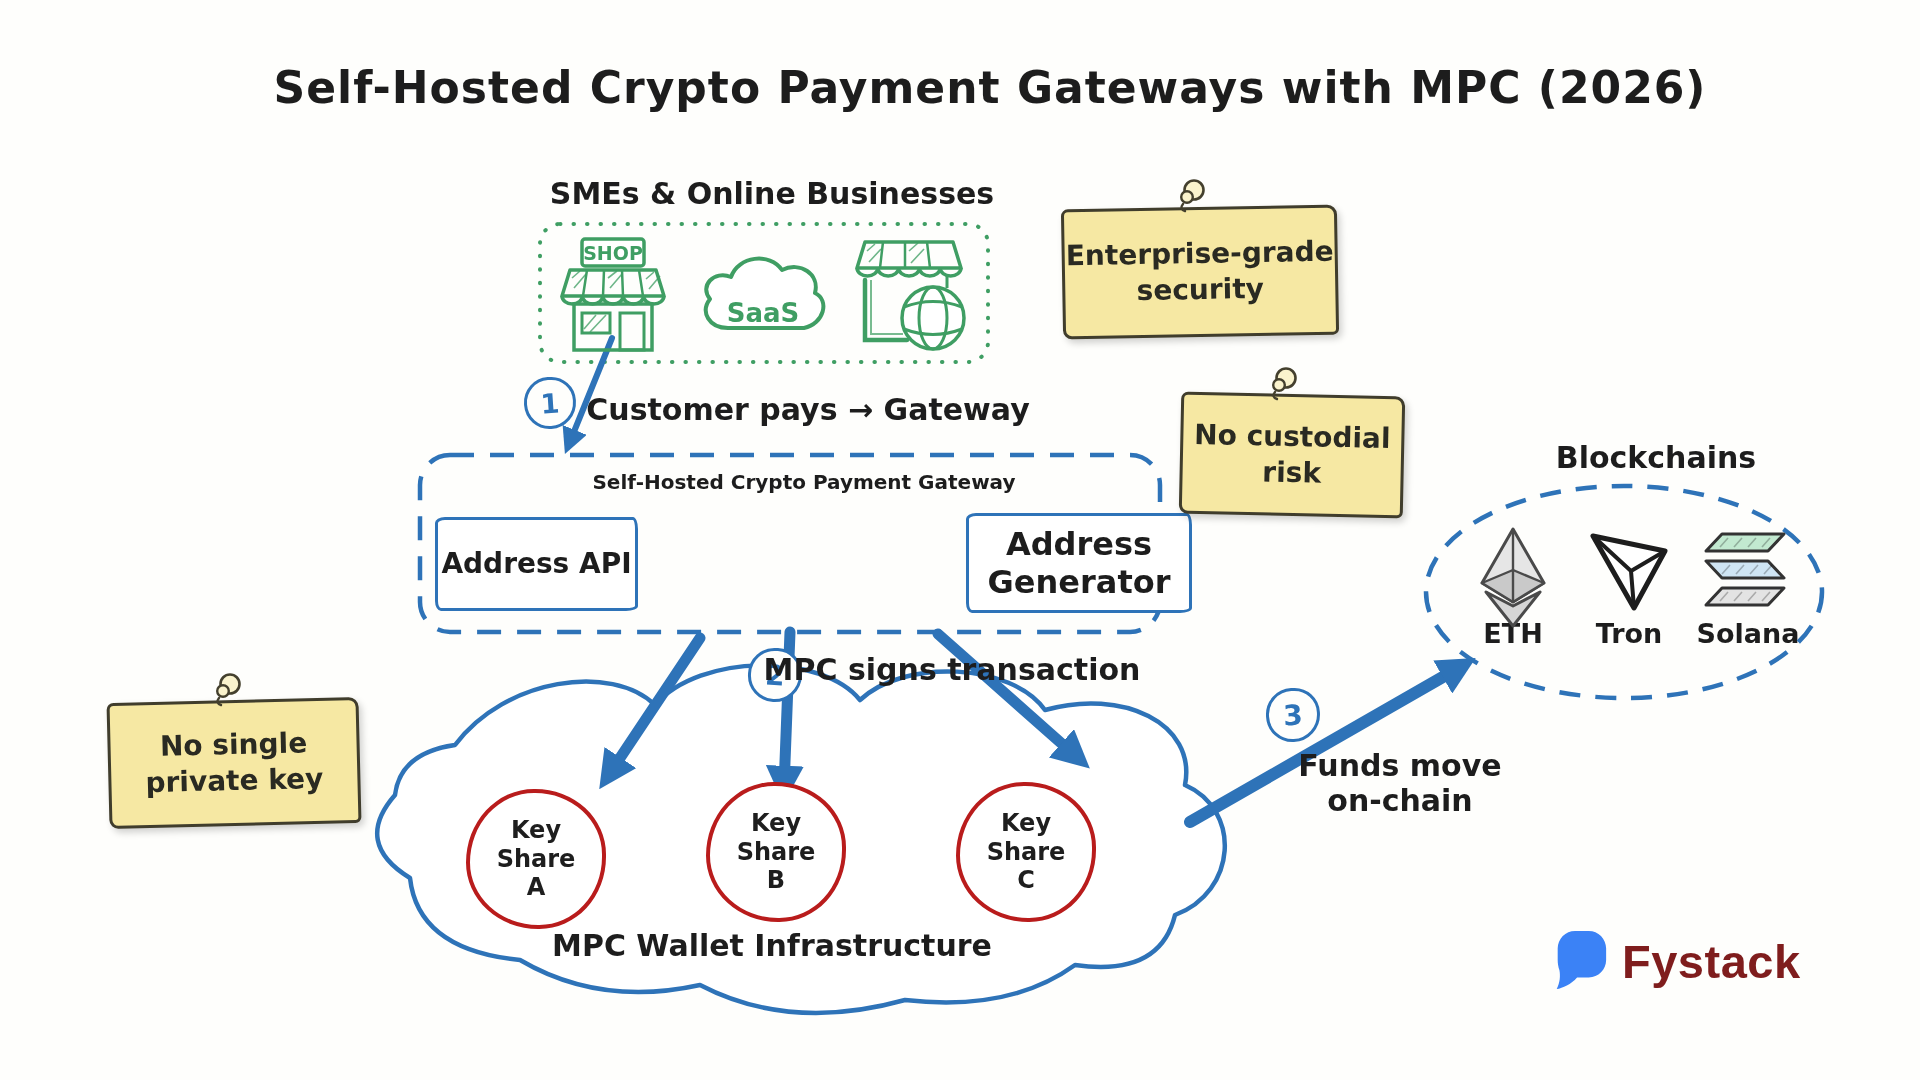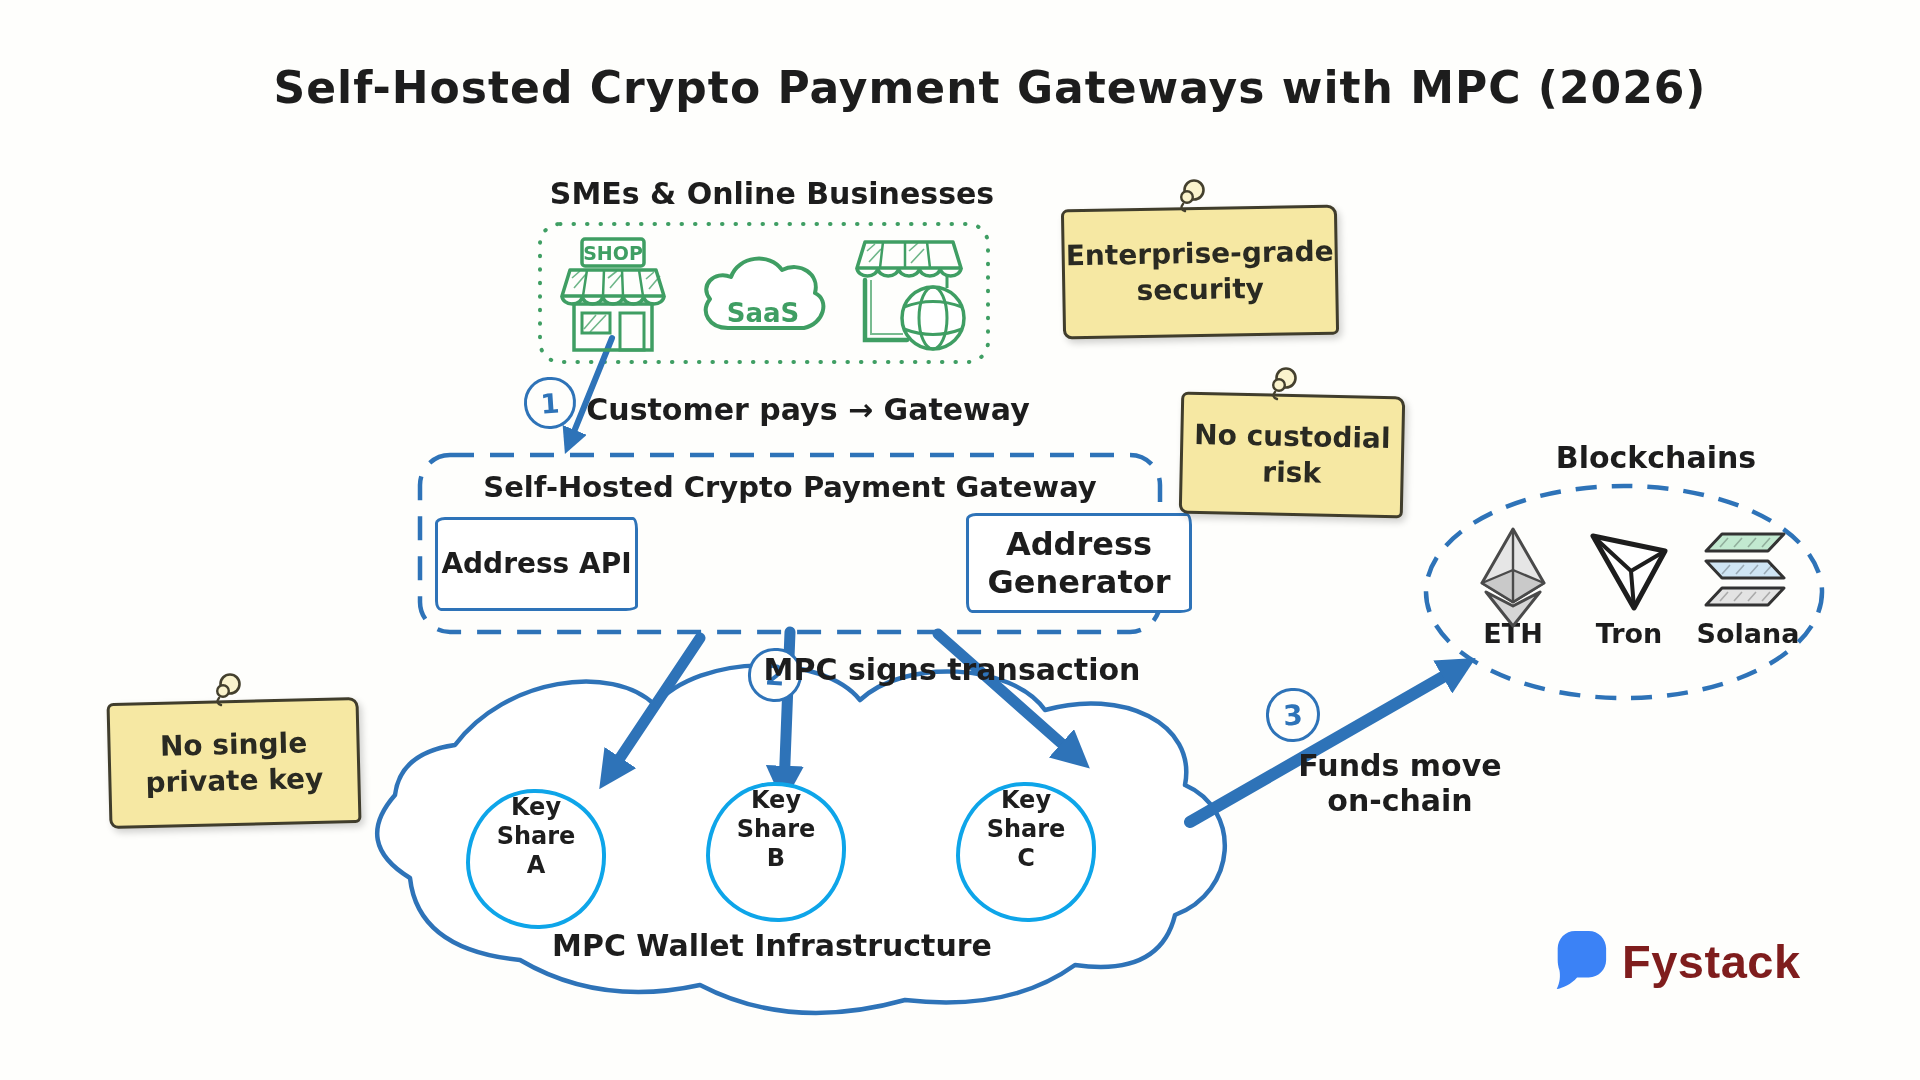--- a/index.html
+++ b/index.html
@@ -4,30 +4,30 @@
 <style>
   html,body{margin:0;padding:0;background:#ffffff;}
   .canvas{position:relative;width:1920px;height:1080px;background:#fefefc;overflow:hidden;
           font-family:"DejaVu Sans",sans-serif;color:#1e1e1e;}
   .abs{position:absolute;}
   .hand{font-family:"DejaVu Sans",sans-serif;font-weight:bold;color:#1d1d1d;}
   .center{transform:translateX(-50%);white-space:nowrap;}
   .pre{white-space:pre-line;text-align:center;}
   .title{font-size:44px;letter-spacing:1px;}
   .section-label{font-size:30px;}
-  .small-label{font-size:29px;}
+  .small-label{font-size:20px;margin-left:14px;}
   .sticky{background:#f6e8a3;border:3px solid #403d2c;border-radius:7px 10px 6px 9px;
           box-shadow:3px 4px 7px rgba(0,0,0,0.18);display:flex;align-items:center;justify-content:center;
           font-size:28px;font-weight:bold;color:#2a2a22;line-height:1.3;z-index:3;}
   .pin{z-index:4;}
   .comp-box{border:3px solid #2e73b8;border-radius:10px 5px 12px 6px/6px 12px 5px 10px;background:#fff;
             display:flex;align-items:center;justify-content:center;font-size:28px;font-weight:bold;
             color:#1d1d1d;z-index:2;line-height:1.2;}
-  .key-circle{width:132px;height:132px;border:4px solid #0ea5e9;background:#fff;
-              border-radius:49% 51% 48% 52%/53% 47% 52% 48%;display:flex;justify-content:center;
+  .key-circle{width:132px;height:132px;border:4px solid #b91c1c;background:#fff;
+              border-radius:49% 51% 48% 52%/53% 47% 52% 48%;display:flex;align-items:center;justify-content:center;
               font-size:24px;font-weight:bold;line-height:1.2;z-index:2;}
   .step-circle{border:3.5px solid #2e73b8;color:#2e73b8;border-radius:50% 48% 52% 50%;background:#fefefc;
                display:flex;align-items:center;justify-content:center;font-weight:bold;z-index:2;}
   .chain-label{font-size:27px;font-weight:bold;}
   .brand-name{font-family:"Liberation Sans",sans-serif;font-weight:bold;font-size:47px;color:#7f1d1d;letter-spacing:0.5px;}
   svg{display:block;}
 </style>
 </head>
 <body>
 

